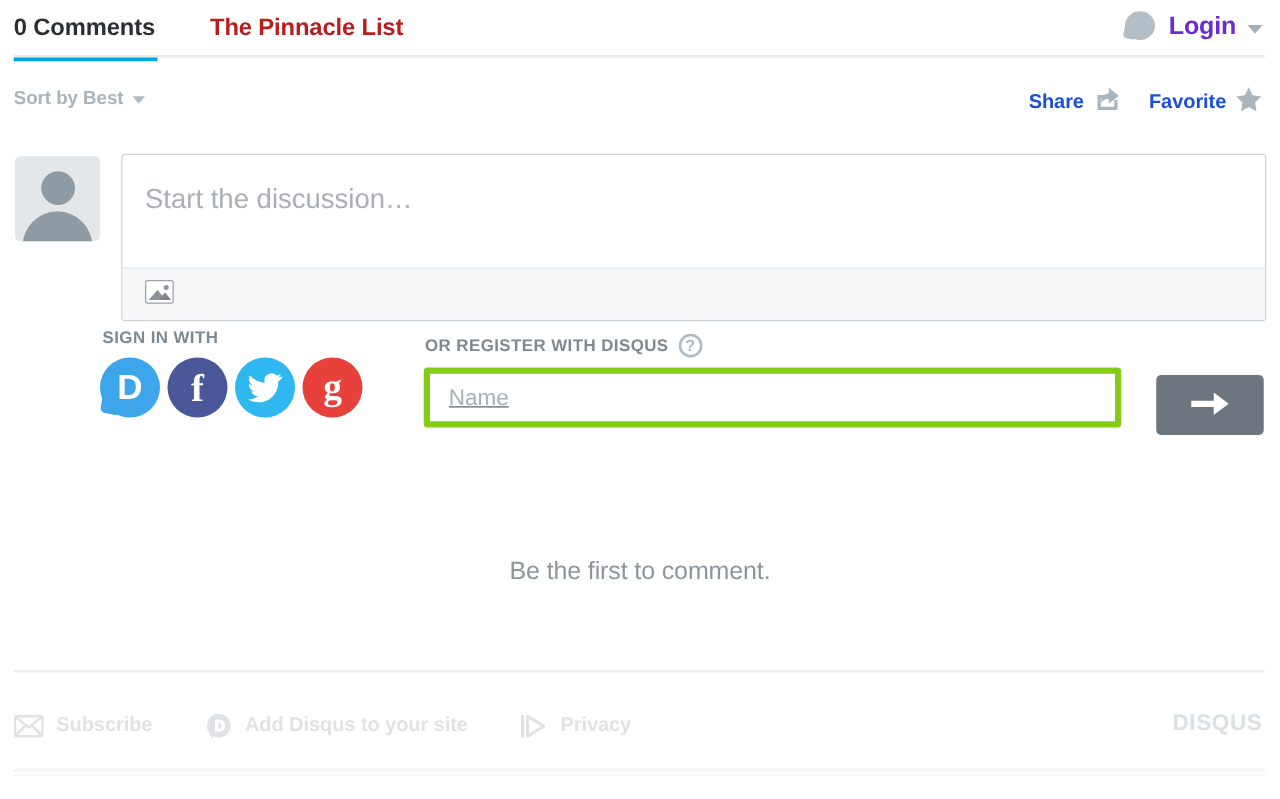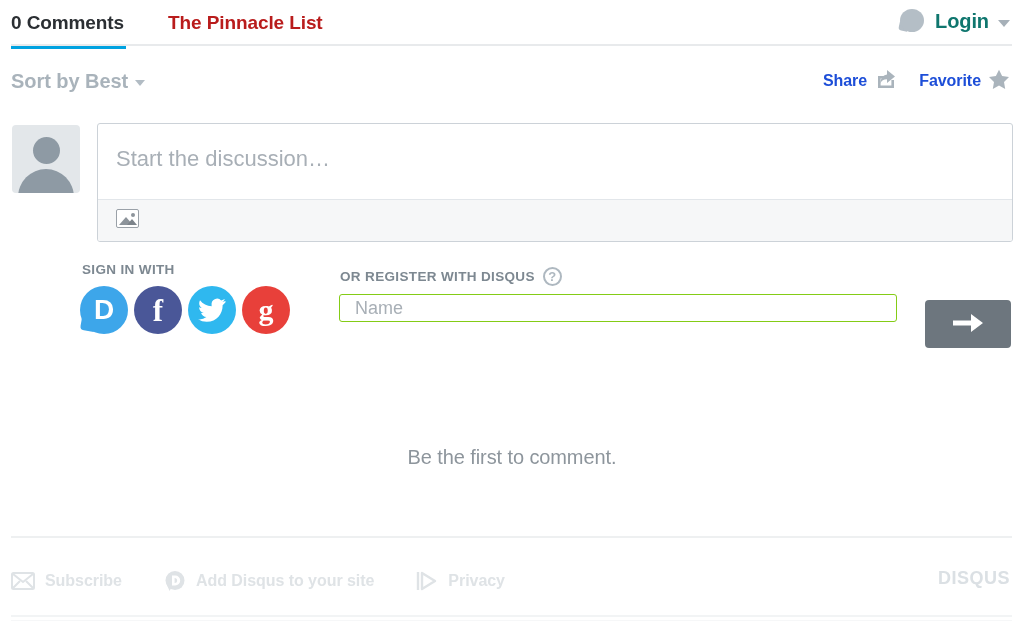--- a/index.html
+++ b/index.html
@@ -107,21 +107,21 @@
     top: 14px;
     width: 9px;
     height: 9px;
     background: #b4bec6;
     border-radius: 0 0 0 3px;
     transform: rotate(12deg);
   }
   .login-text {
     font-size: 20px;
     font-weight: bold;
-    color: #0f766e;
+    color: #6d28d9;
     letter-spacing: -0.1px;
   }
   .caret-down {
     width: 0;
     height: 0;
     border-left: 6px solid transparent;
     border-right: 6px solid transparent;
     border-top: 7px solid #a6b0b8;
     margin-left: 9px;
     margin-top: 4px;
@@ -137,21 +137,21 @@
   }
   .sort-by {
     position: absolute;
     left: 11px;
     top: 10px;
     display: flex;
     align-items: center;
     cursor: pointer;
   }
   .sort-by-label {
-    font-size: 20px;
+    font-size: 15px;
     font-weight: bold;
     color: #a9b3bb;
     letter-spacing: -0.05px;
   }
   .sort-caret {
     width: 0;
     height: 0;
     border-left: 5px solid transparent;
     border-right: 5px solid transparent;
     border-top: 6px solid #b2bcc4;
@@ -214,21 +214,21 @@
     height: 46px;
     background: #8e9aa4;
     border-radius: 50% 50% 0 0 / 62% 62% 0 0;
   }
 
   .textbox {
     position: absolute;
     left: 97px;
     top: 123px;
     width: 916px;
-    height: 119px;
+    height: 134px;
     box-sizing: border-box;
     border: 1px solid #ccd2d8;
     border-radius: 3px;
     background: #ffffff;
     overflow: hidden;
   }
   .textbox-input {
     position: absolute;
     left: 0; top: 0;
     width: 100%;
@@ -385,31 +385,32 @@
     display: inline-flex;
     align-items: center;
     justify-content: center;
     margin-left: 8px;
     box-sizing: border-box;
     cursor: pointer;
     line-height: 1;
   }
   .name-input {
     width: 558px;
-    height: 28px;
-    box-sizing: border-box;
-    border: 1px solid #84cc16;
+    height: 48px;
+    box-sizing: border-box;
+    border: 5px solid #84cc16;
     border-radius: 3px;
     background: #ffffff;
     padding: 0 15px;
     font-family: "Liberation Sans", sans-serif;
     font-size: 18px;
     color: #5b6view;
     color: #5b6269;
     outline: none;
+    text-decoration: underline;
   }
   .name-input::placeholder {
     color: #a8afb6;
     opacity: 1;
   }
   .submit-btn {
     position: absolute;
     left: 925px;
     top: 38px;
     width: 86px;

